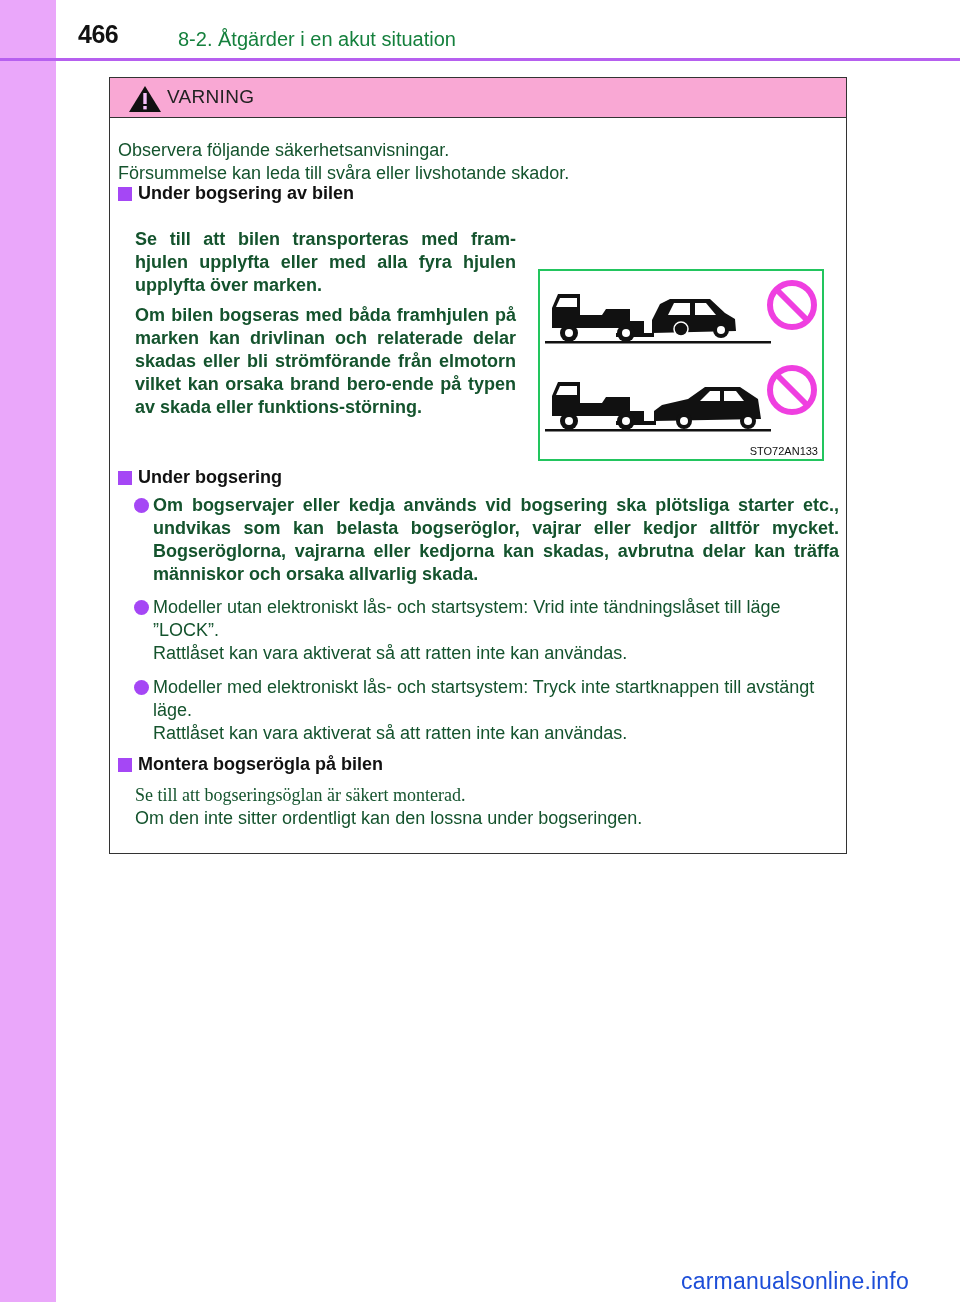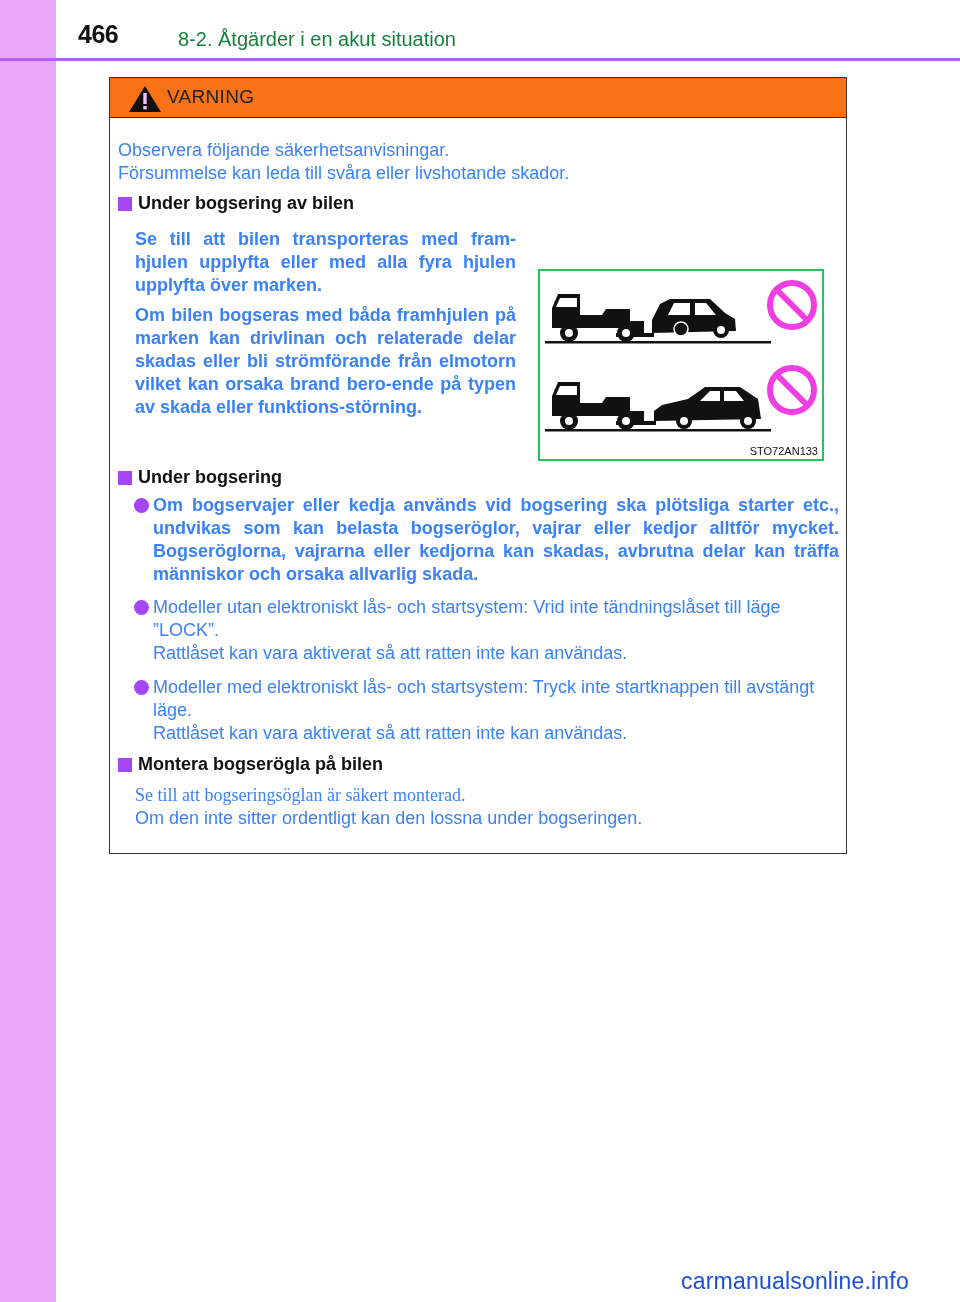--- a/index.html
+++ b/index.html
@@ -5,25 +5,25 @@
     html, body { margin: 0; padding: 0; }
     body {
       width: 960px; height: 1302px; position: relative; background: #ffffff;
       font-family: "Liberation Sans", sans-serif; color: #1a1a1a; overflow: hidden;
     }
     .side-strip { position: absolute; left: 0; top: 0; width: 56px; height: 1302px; background: #eaa7fa; }
     .page-number { position: absolute; left: 78px; top: 20px; font-size: 25px; font-weight: bold; color: #111; letter-spacing: -0.5px; }
     .section-title { position: absolute; left: 178px; top: 28px; font-size: 20px; color: #15803d; }
     .header-rule { position: absolute; left: 0; top: 58px; width: 960px; height: 3px; background: #b660ef; }
     .warning-box { position: absolute; left: 109px; top: 77px; width: 736px; height: 775px; border: 1.5px solid #333; background: #fff; }
-    .warning-header { height: 39px; background: #f97316; border-bottom: 1.5px solid #333; position: relative; }
+    .warning-header { height: 39px; background: #f9a8d4; border-bottom: 1.5px solid #333; position: relative; }
     .warning-icon { position: absolute; left: 19px; top: 8px; width: 32px; height: 26px; }
     .warning-title { position: absolute; left: 57px; top: 8px; font-size: 19px; color: #222; letter-spacing: 0.3px; }
     .warning-body { position: relative; }
-    .p { position: absolute; font-size: 18px; line-height: 23px; color: #3b82f6; }
+    .p { position: absolute; font-size: 18px; line-height: 23px; color: #14532d; }
     .h { position: absolute; font-size: 18px; font-weight: bold; line-height: 23px; color: #111; display: flex; align-items: center; }
     .sq { display: inline-block; width: 14px; height: 14px; background: #a547f5; margin-right: 6px; }
     .bullet { position: absolute; width: 15px; height: 15px; border-radius: 50%; background: #a547f5; }
     .justify { text-align: justify; text-align-last: left; font-weight: bold; }
     .illus { position: absolute; left: 428px; top: 151px; width: 282px; height: 188px; border: 2px solid #22c55e; background: #fff; }
     .illus-code { position: absolute; right: 4px; bottom: 2px; font-size: 11px; color: #111; }
     .watermark { position: absolute; left: 681px; top: 1268px; font-size: 23px; color: #1d4ed8; letter-spacing: 0.2px; }
   </style>
 </head>
 <body>
@@ -40,21 +40,21 @@
       <rect x="14.3" y="7" width="3.4" height="11" fill="#f6c0fb"></rect>
       <rect x="14.3" y="20" width="3.4" height="3.4" fill="#f6c0fb"></rect>
     </svg>
     <span class="warning-title">VARNING</span>
   </div>
 
   <div class="warning-body">
     <div class="p" style="left:8px; top:21px;">Observera följande säkerhetsanvisningar.</div>
     <div class="p" style="left:8px; top:44px;">Försummelse kan leda till svåra eller livshotande skador.</div>
 
-    <div class="h" style="left:8px; top:74px;text-align:right;">
+    <div class="h" style="left:8px; top:64px;text-align:right;">
       <span class="sq"></span>
       <span>Under bogsering av bilen</span>
     </div>
 
     <div class="p justify" style="left:25px; top:110px; width:381px;">Se till att bilen transporteras med fram-hjulen upplyfta eller med alla fyra hjulen upplyfta över marken.</div>
     <div class="p justify" style="left:25px; top:186px; width:381px;">Om bilen bogseras med båda framhjulen på marken kan drivlinan och relaterade delar skadas eller bli strömförande från elmotorn vilket kan orsaka brand bero-ende på typen av skada eller funktions-störning.</div>
 
     <div class="illus">
       <svg width="282" height="188" viewBox="0 0 282 188">
 

